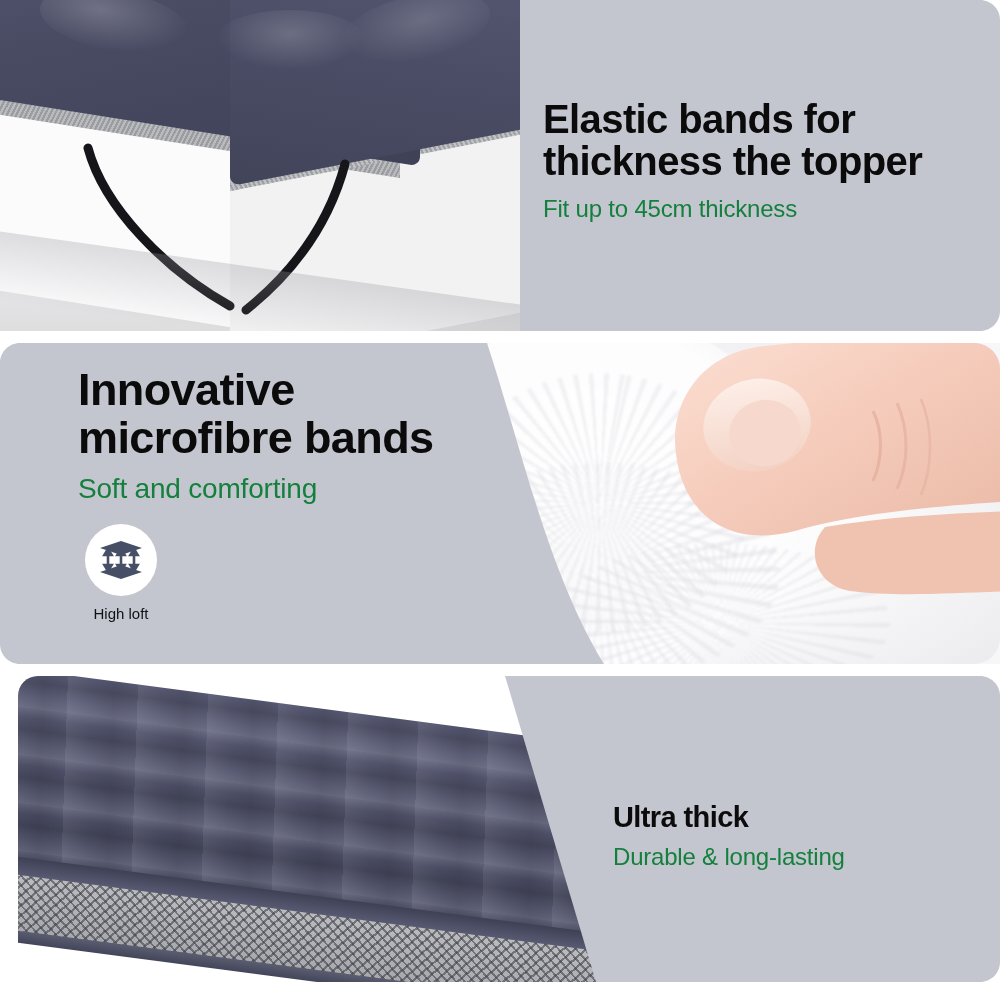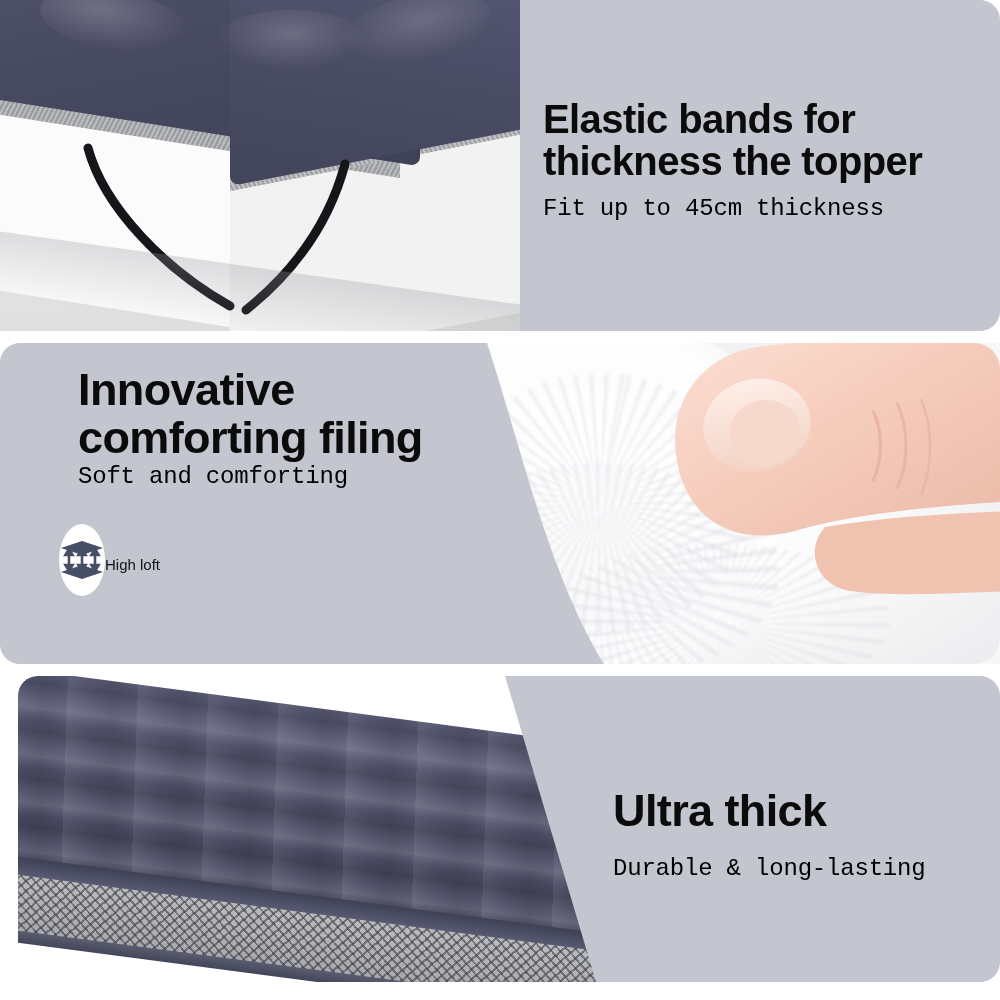--- a/index.html
+++ b/index.html
@@ -21,37 +21,37 @@
   
   #panel3{left:0;top:676px;width:1000px;height:306px;}
   #p3-photo{position:absolute;left:18px;top:0;width:600px;height:306px;overflow:hidden;}
   #p3-grey{position:absolute;left:0;top:0;width:1000px;height:306px;}
 
   
   .headline{
     font-weight:bold;color:#0b0b0c;letter-spacing:-0.6px;line-height:1.06;
     font-family:"Liberation Sans",sans-serif;
   }
-  .subline{color:#000000;font-family:Liberation Mono, monospace;letter-spacing:-0.2px;}
+  .subline{color:#15803d;font-family:Liberation Sans, sans-serif;letter-spacing:-0.2px;}
 
   #p1-text{position:absolute;left:543px;top:98px;width:440px;}
   #p1-text .headline{font-size:40px;}
   #p1-text .subline{font-size:24px;margin-top:12px;}
 
   #p2-text{position:absolute;left:78px;top:366px;width:380px;}
   #p2-text .headline{font-size:45px;}
-  #p2-text .subline{font-size:24px;margin-top:2px;}
+  #p2-text .subline{font-size:28px;margin-top:12px;}
 
   #p3-text{position:absolute;left:613px;top:787px;width:380px;}
-  #p3-text .headline{font-size:45px;}
-  #p3-text .subline{font-size:24px;margin-top:20px;}
+  #p3-text .headline{font-size:29px;margin-top:15px;}
+  #p3-text .subline{font-size:24px;margin-top:10px;}
 
   
   #features{position:absolute;left:82px;top:524px;display:flex;gap:30px;}
-  .feature{width:78px;display:flex;align-items:center;justify-content:flex-end;}
+  .feature{width:78px;display:flex;flex-direction:column;align-items:center;justify-content:flex-end;}
   .badge{width:72px;height:72px;border-radius:50%;background:#fff;display:flex;
          align-items:center;justify-content:center;}
   .feature-label{margin-top:9px;font-size:15px;color:#121216;
                  font-family:"Liberation Sans",sans-serif;white-space:nowrap;}
 
   
   .abs{position:absolute;}
 </style>
 </head>
 <body>
@@ -169,21 +169,21 @@
 
     <svg id="p2-grey" width="1000" height="321" viewBox="0 0 1000 321">
       <path d="M20 0 L 487 0 C 520 100 548 230 604 321 L 20 321
                C 9 321 0 312 0 301 L 0 20 C 0 9 9 0 20 0 Z" fill="#c3c6ce"></path>
     </svg>
   </div>
 
   <div id="p2-text">
     <div class="headline">
       <div>Innovative</div>
-      <div>comforting filing</div>
+      <div>microfibre bands</div>
     </div>
     <div class="subline">Soft and comforting</div>
   </div>
 
   <div id="features">
     <div class="feature">
       <div class="badge">
         <svg width="46" height="46" viewBox="0 0 46 46">
           <polygon points="23,4 44,11 23,18 2,11" fill="#474f66"></polygon>
           <polygon points="23,28 44,35 23,42 2,35" fill="#474f66"></polygon>

